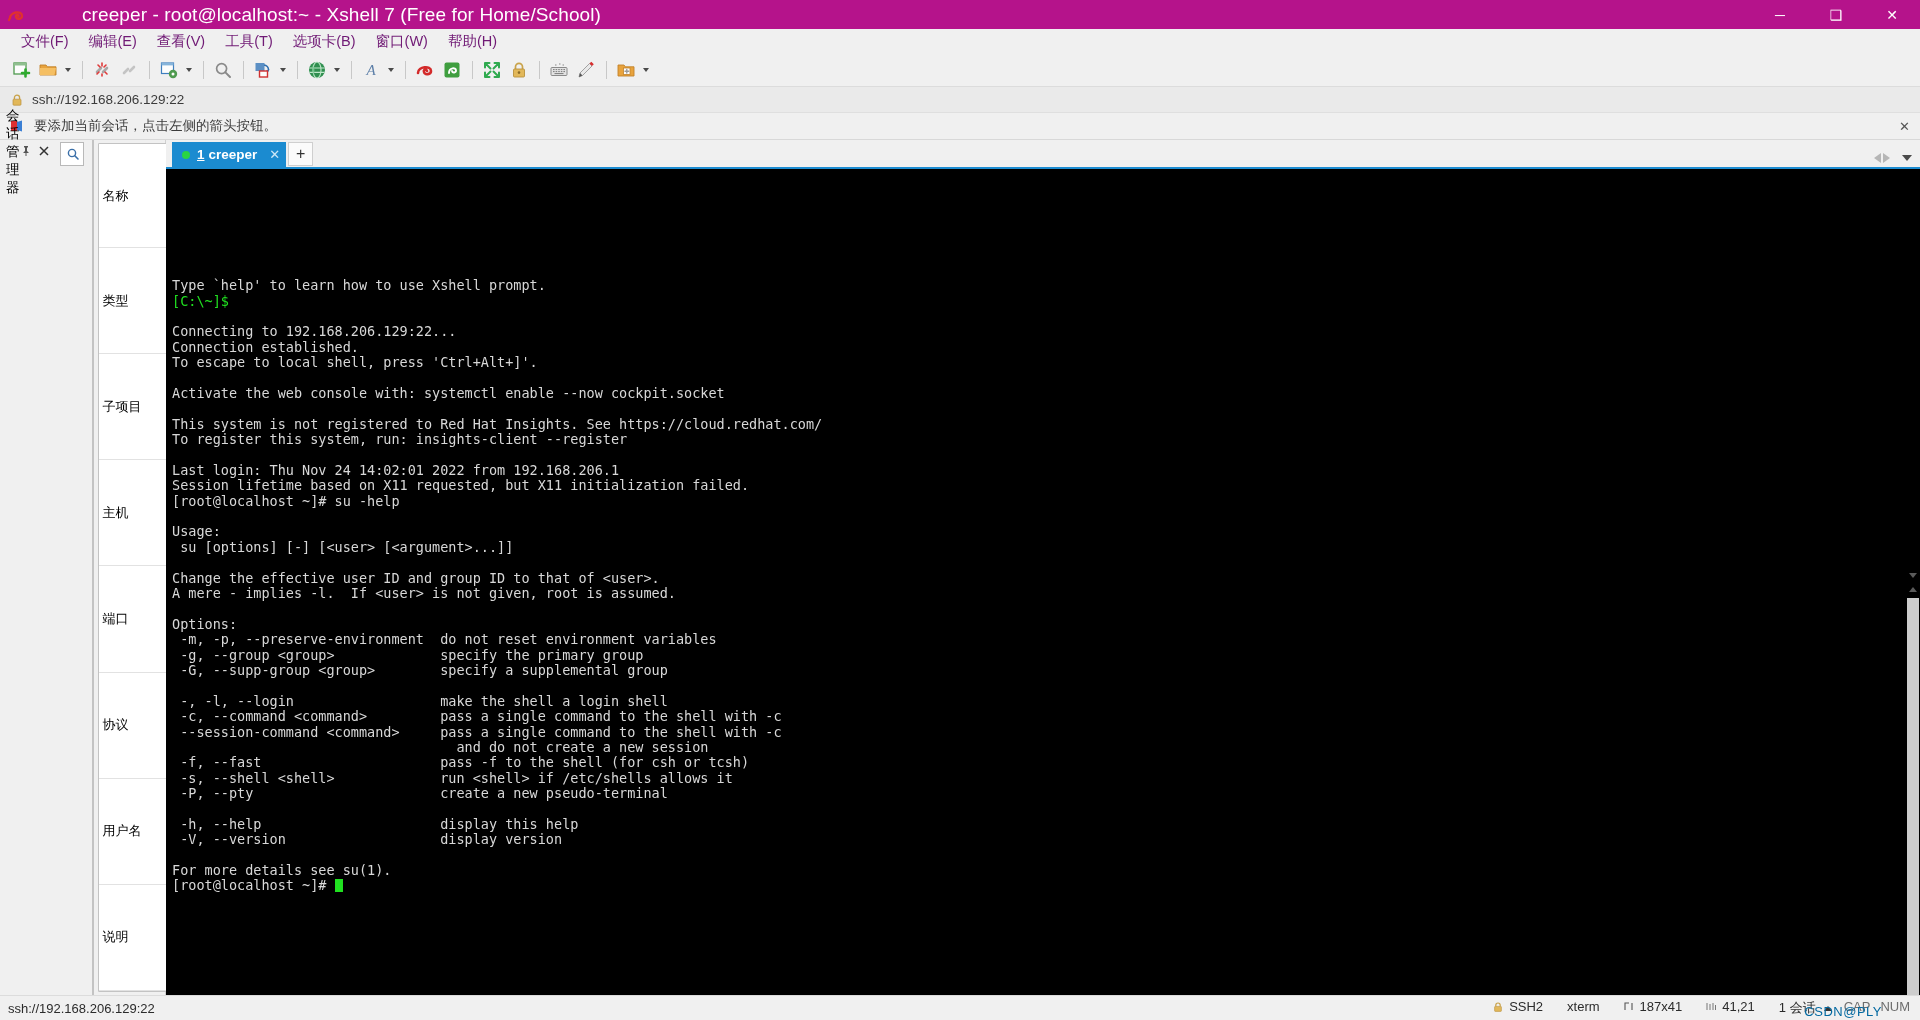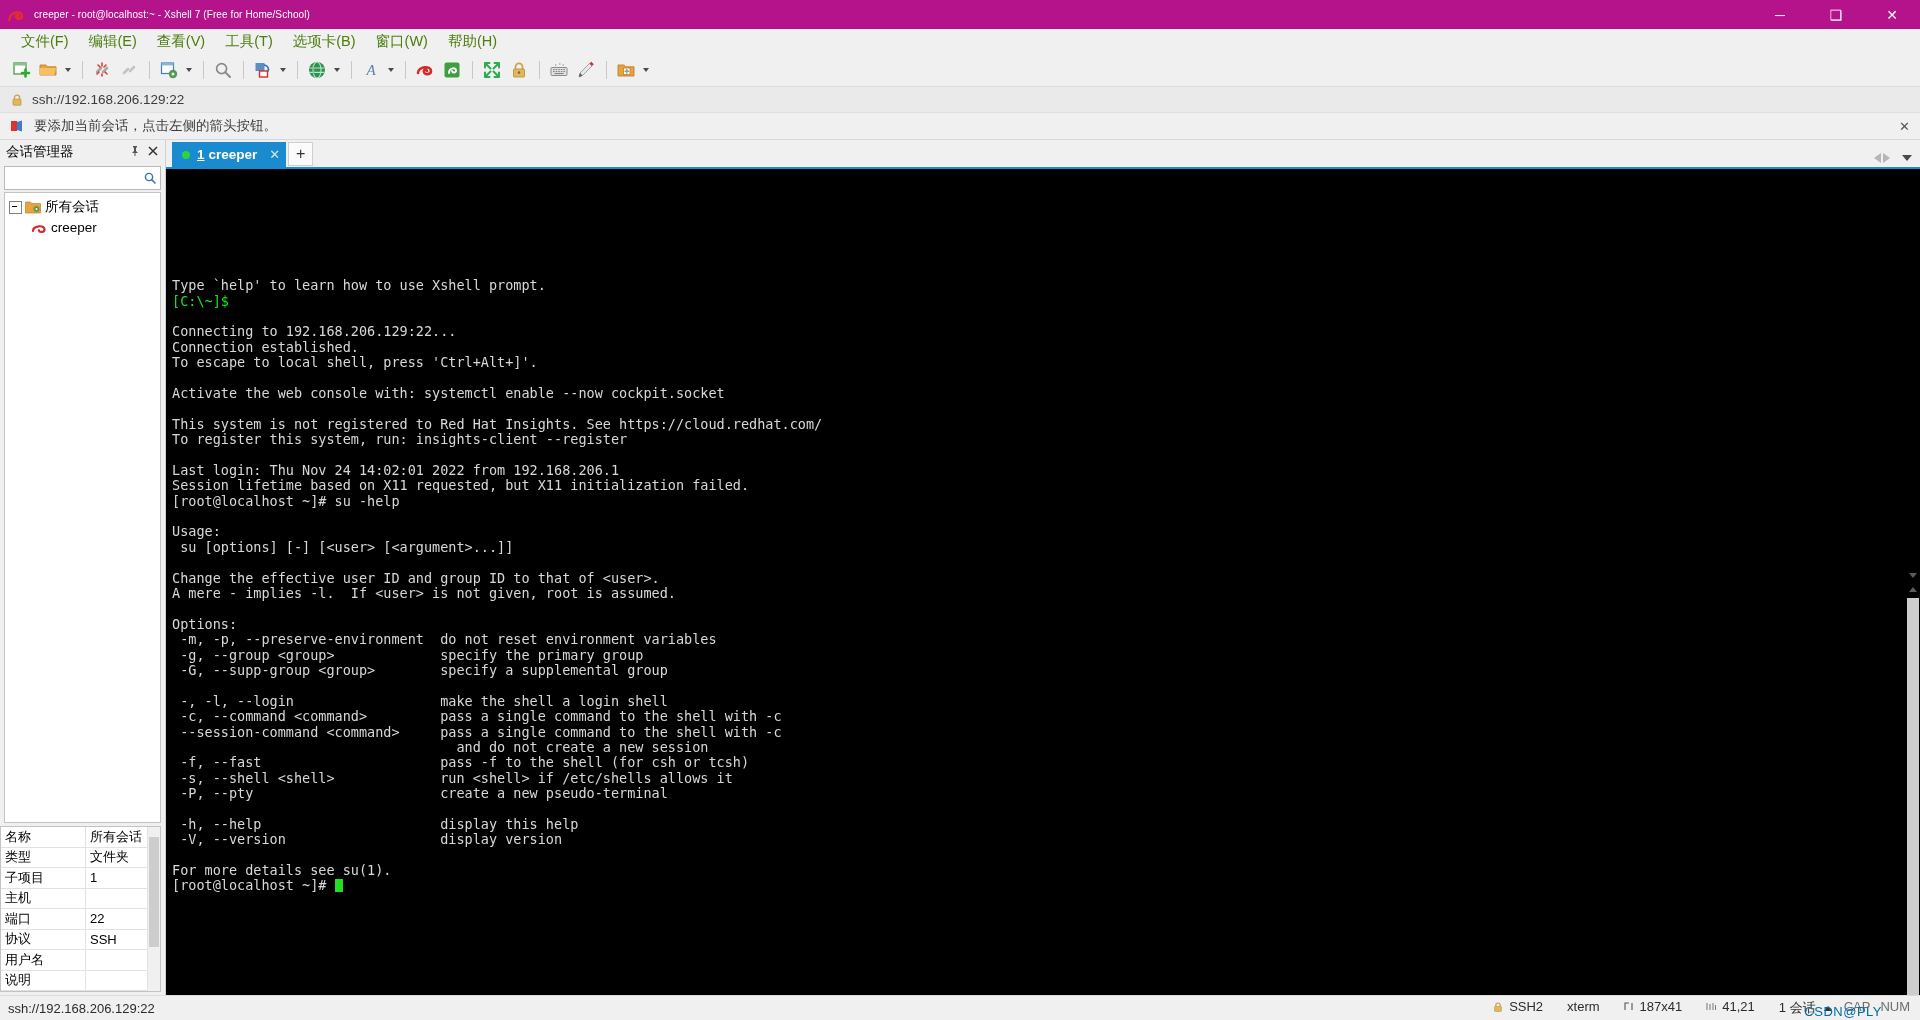--- a/index.html
+++ b/index.html
@@ -22,41 +22,41 @@
     background: #b5138b;
     display: flex; align-items: center;
     color: #ffffff;
   }
   .titlebar .app-icon {
     width: 20px; height: 20px; margin-left: 7px; margin-right: 7px;
     flex: 0 0 20px;
     display: flex; align-items: center; justify-content: center;
   }
   .titlebar .title-text {
-    font-size: 10px; letter-spacing: 0.1px; white-space: nowrap;
+    font-size: 19px; letter-spacing: 0.1px; white-space: nowrap; margin-left: 48px;
   }
   .titlebar .win-btns {
     margin-left: auto; display: flex; height: 29px;
   }
   .win-btn {
     width: 56px; height: 29px;
     display: flex; align-items: center; justify-content: center;
     color: #ffffff; font-size: 14px;
   }
 
   
   .menubar {
     height: 25px; flex: 0 0 25px;
     background: #f0f0f0;
     display: flex; align-items: center;
     padding-left: 12px;
     border-bottom: 0px;
   }
   .menu-item {
-    font-size: 14.5px; color: #4d7c0f;
+    font-size: 14.5px; color: #701a75;
     padding: 2px 9px; margin-right: 2px;
     white-space: nowrap;
   }
 
   
   .toolbar {
     height: 32px; flex: 0 0 32px;
     background: #f0f0f0;
     display: flex; align-items: center;
     padding-left: 8px;
@@ -106,21 +106,21 @@
     margin-left: auto; margin-right: 10px;
     font-size: 13px; color: #555; line-height: 1;
   }
 
   
   .body-split { flex: 1 1 auto; display: flex; min-height: 0; }
 
   
   .leftpanel {
     width: 165px; flex: 0 0 165px;
-    display: flex; flex-direction: column;
+    display: flex; flex-direction: row;
     background: #f0f0f0;
     border-right: 1px solid #d0d0d0;
     min-height: 0;
   }
   .lp-header {
     height: 24px; flex: 0 0 24px;
     display: flex; align-items: center;
     background: #f0f0f0;
     padding-left: 6px;
   }

